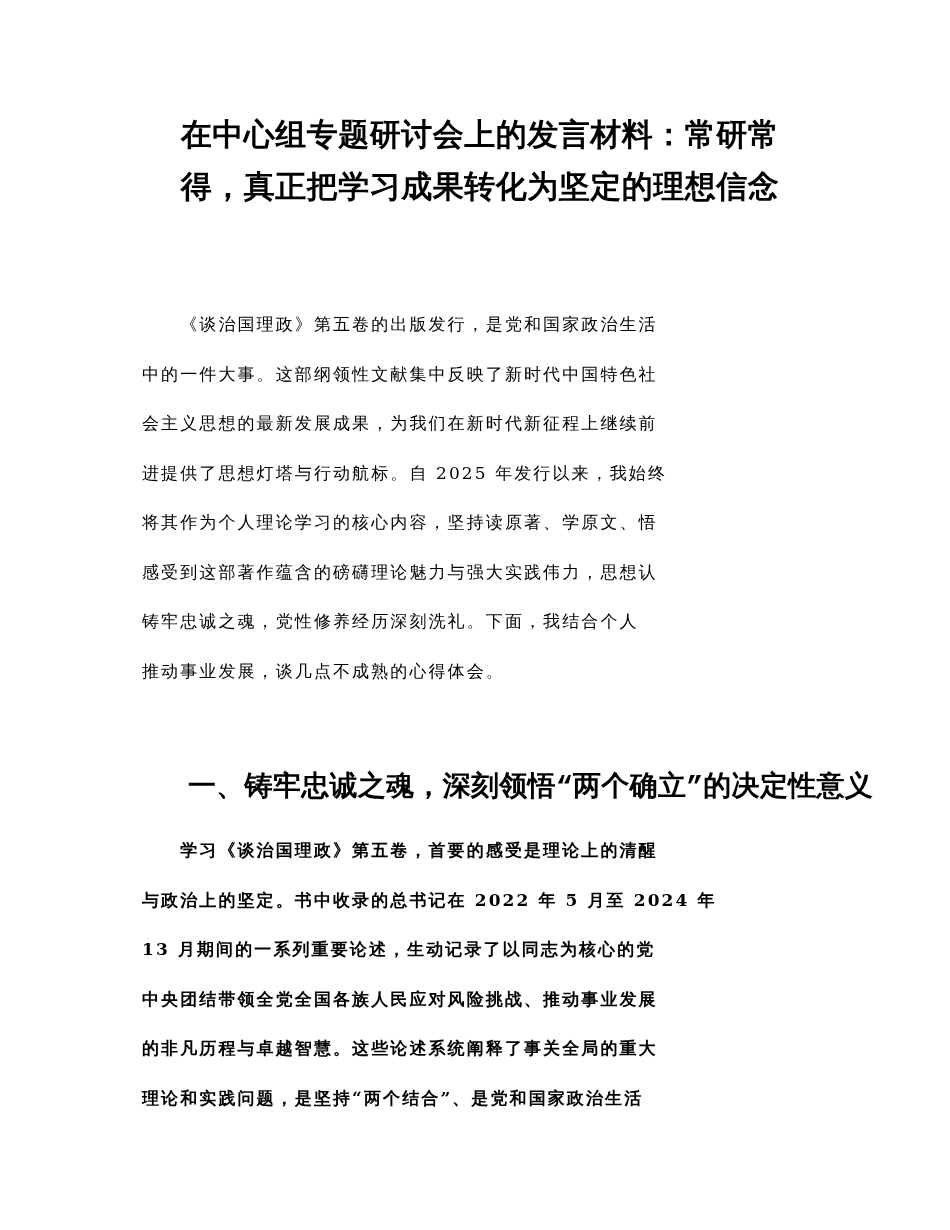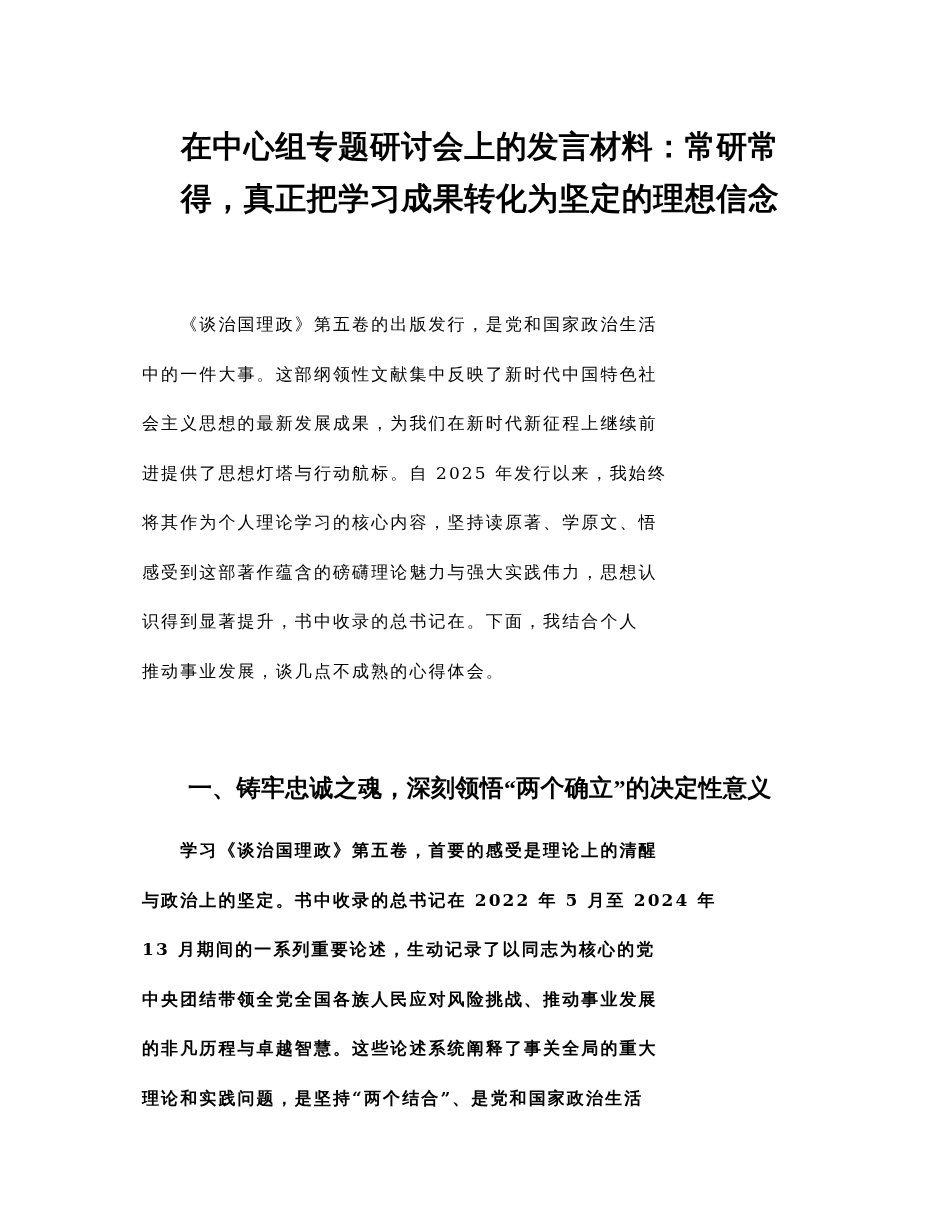--- a/index.html
+++ b/index.html
@@ -19,21 +19,21 @@
       left: 0;
       top: 0;
       width: 950px;
       height: 1230px;
       background: #ffffff;
     }
     .title {
       position: absolute;
       left: 140px;
       width: 680px;
-      top: 120px;
+      top: 108px;
       font-family: "DejaVu Sans", "Liberation Sans", sans-serif;
       font-weight: bold;
       font-size: 31px;
       line-height: 52px;
       text-align: center;
       letter-spacing: 0.5px;
     }
     .title .tline {
       display: block;
       white-space: nowrap;
@@ -52,23 +52,23 @@
       line-height: 49.5px;
       white-space: nowrap;
       overflow: visible;
     }
     .p1 { top: 300px; }
     .heading {
       position: absolute;
       left: 188px;
       width: 640px;
       top: 763px;
-      font-family: Liberation Serif, serif;
+      font-family: Liberation Mono, monospace;
       font-weight: bold;
-      font-size: 24px;
+      font-size: 28px;
       line-height: 50px;
       white-space: nowrap;
       letter-spacing: 0.3px;
     }
     .p2 { top: 826px; font-weight: bold; }
   </style>
 </head>
 <body>
 
 <div class="page">
@@ -78,21 +78,21 @@
     <span class="tline">得，真正把学习成果转化为坚定的理想信念</span>
   </div>
 
   <div class="body-text p1">
     <span class="line">　　《谈治国理政》第五卷的出版发行，是党和国家政治生活</span>
     <span class="line">中的一件大事。这部纲领性文献集中反映了新时代中国特色社</span>
     <span class="line">会主义思想的最新发展成果，为我们在新时代新征程上继续前</span>
     <span class="line">进提供了思想灯塔与行动航标。自 2025 年发行以来，我始终</span>
     <span class="line">将其作为个人理论学习的核心内容，坚持读原著、学原文、悟</span>
     <span class="line">感受到这部著作蕴含的磅礴理论魅力与强大实践伟力，思想认</span>
-    <span class="line">识得到显著提升，书中收录的总书记在。下面，我结合个人</span>
+    <span class="line">铸牢忠诚之魂，党性修养经历深刻洗礼。下面，我结合个人</span>
     <span class="line">推动事业发展，谈几点不成熟的心得体会。</span>
   </div>
 
   <div class="heading">一、铸牢忠诚之魂，深刻领悟“两个确立”的决定性意义</div>
 
   <div class="body-text p2">
     <span class="line">　　学习《谈治国理政》第五卷，首要的感受是理论上的清醒</span>
     <span class="line">与政治上的坚定。书中收录的总书记在 2022 年 5 月至 2024 年</span>
     <span class="line">13 月期间的一系列重要论述，生动记录了以同志为核心的党</span>
     <span class="line">中央团结带领全党全国各族人民应对风险挑战、推动事业发展</span>

